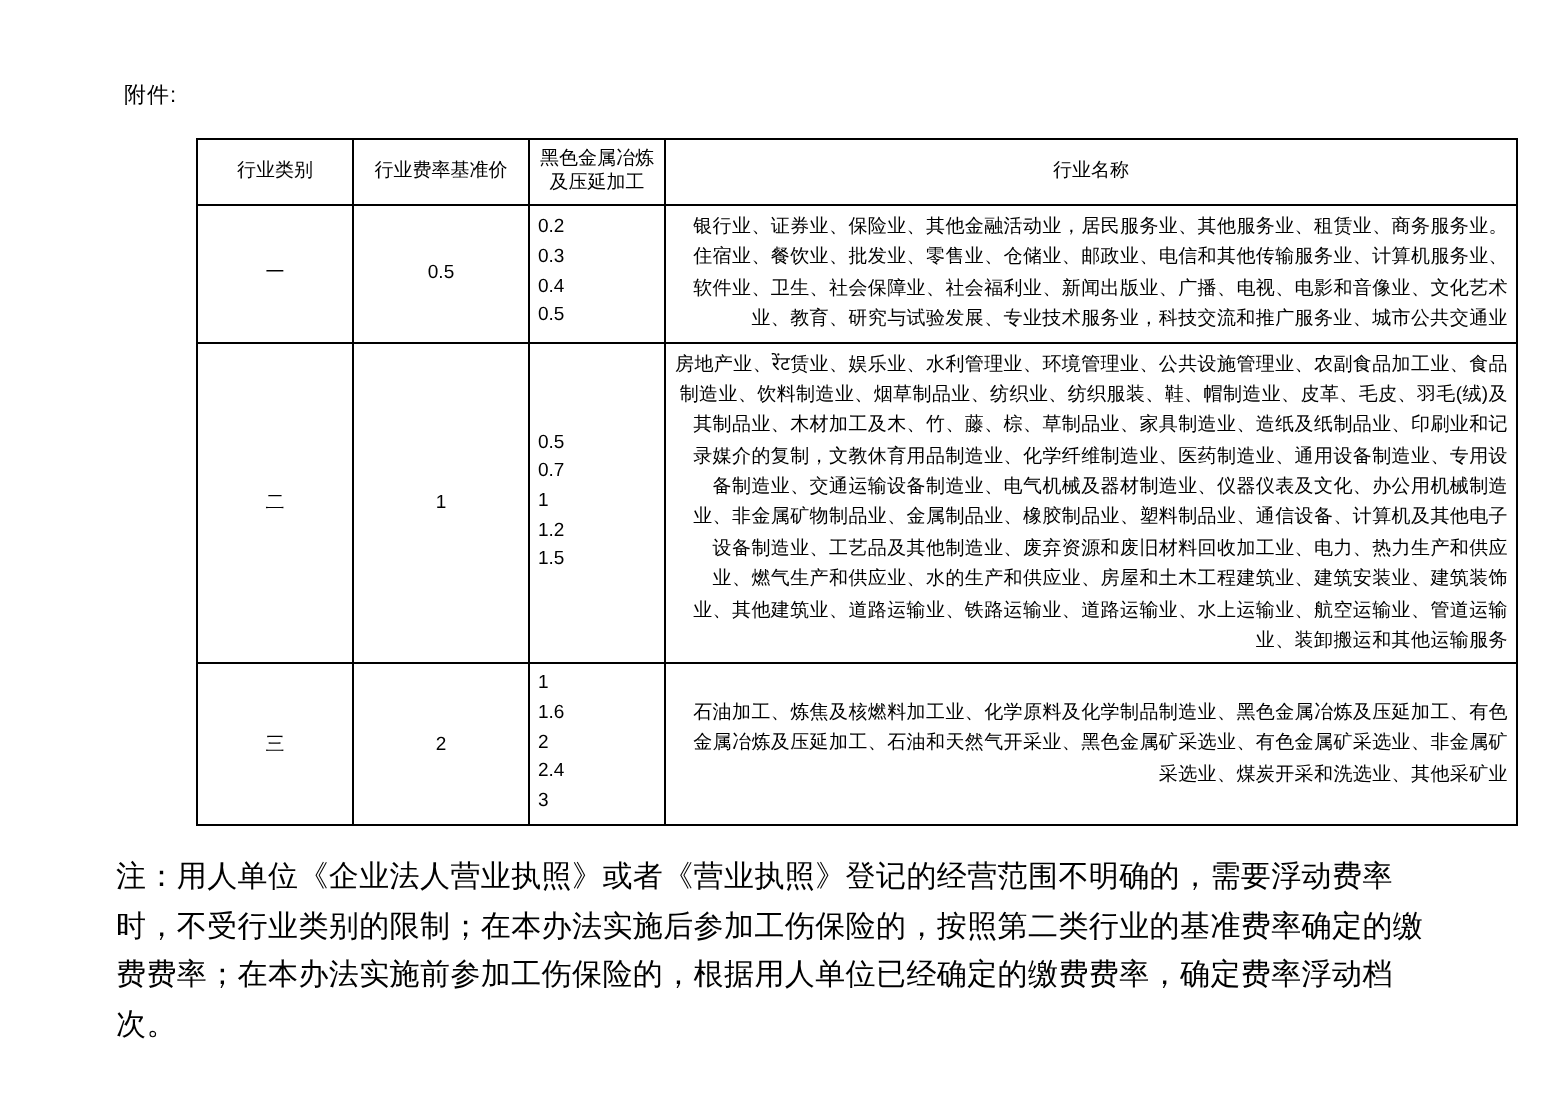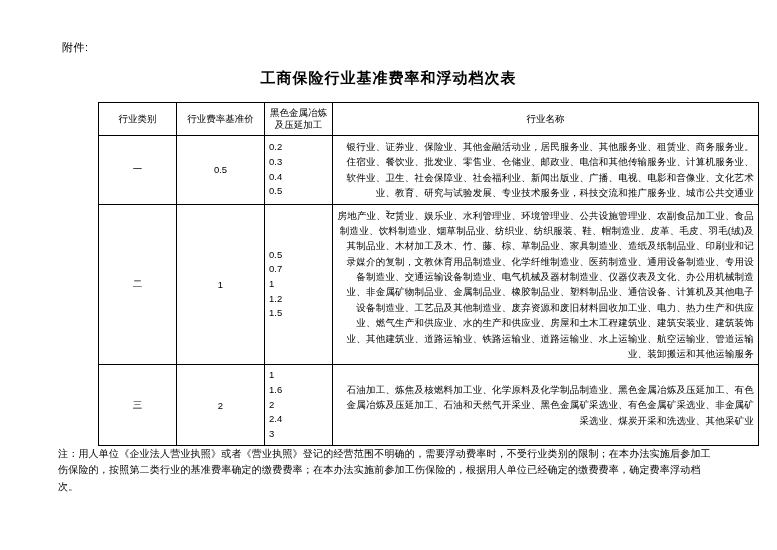--- a/index.html
+++ b/index.html
@@ -74,36 +74,35 @@
     line-height: 1.55;
   }
   td.names {
     text-align: right;
     font-size: 9.5px;
     line-height: 1.62;
     letter-spacing: 0.2px;
   }
   .tier-val { display: block; }
   .note {
-    margin-top: 0;
-    font-size: 10px;
+    margin-top: 14px;
+    font-size: 15px;
     font-family: "Liberation Sans", "DejaVu Sans", sans-serif;
     line-height: 1.65;
     text-indent: 0;
     letter-spacing: 0.2px;
   }
 </style>
 </head>
 <body>
 
 <div class="page">
 
   <div class="attachment-label">附件:</div>
 
-  <div class="doc-title">工商保险行业基准费率和浮动档次表</div>
 
   <table class="rate-table">
     <colgroup>
       <col class="c1">
         <col class="c2">
         <col class="c3">
         <col class="c4">
     </colgroup>
     <thead>
       <tr>

